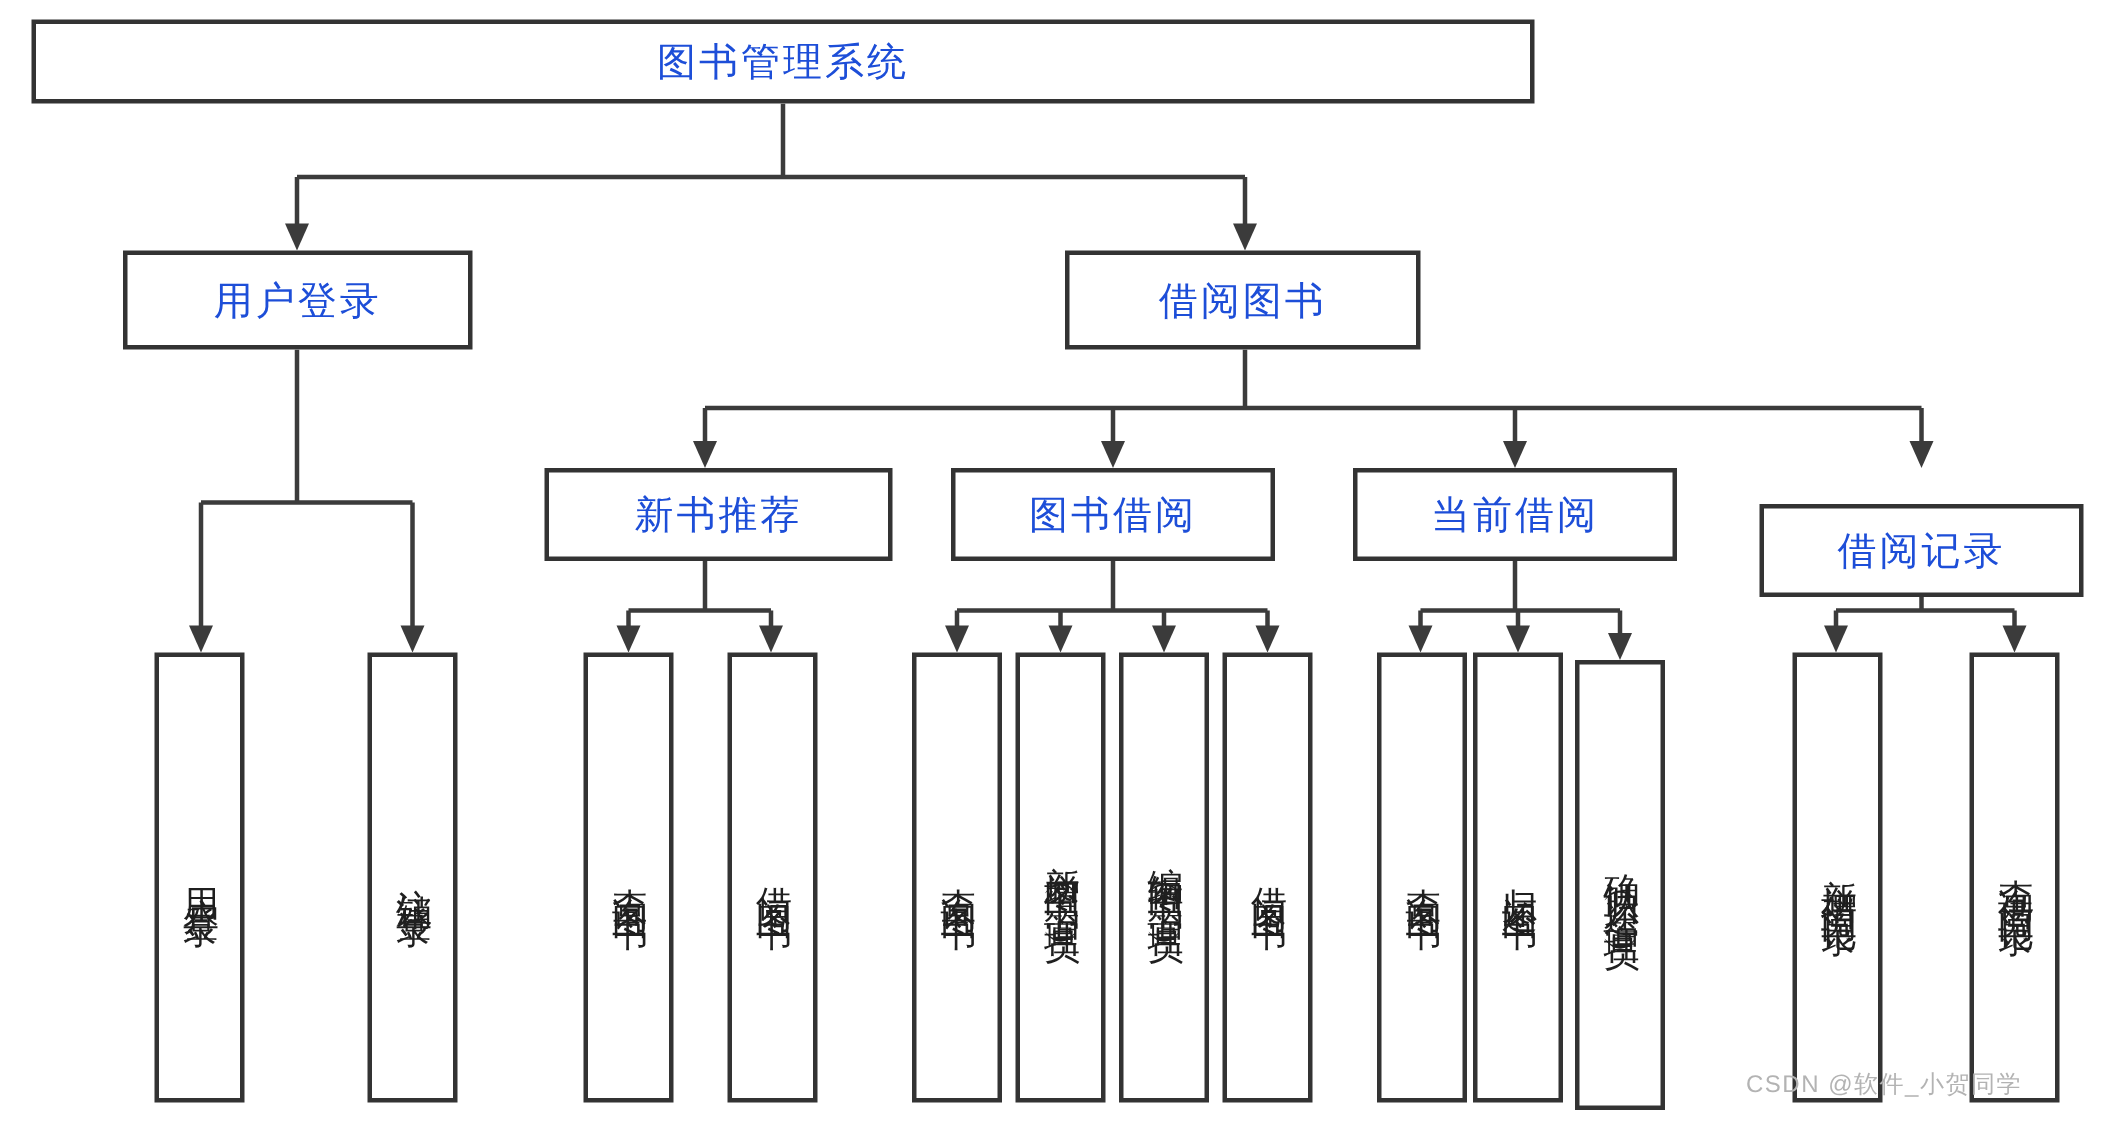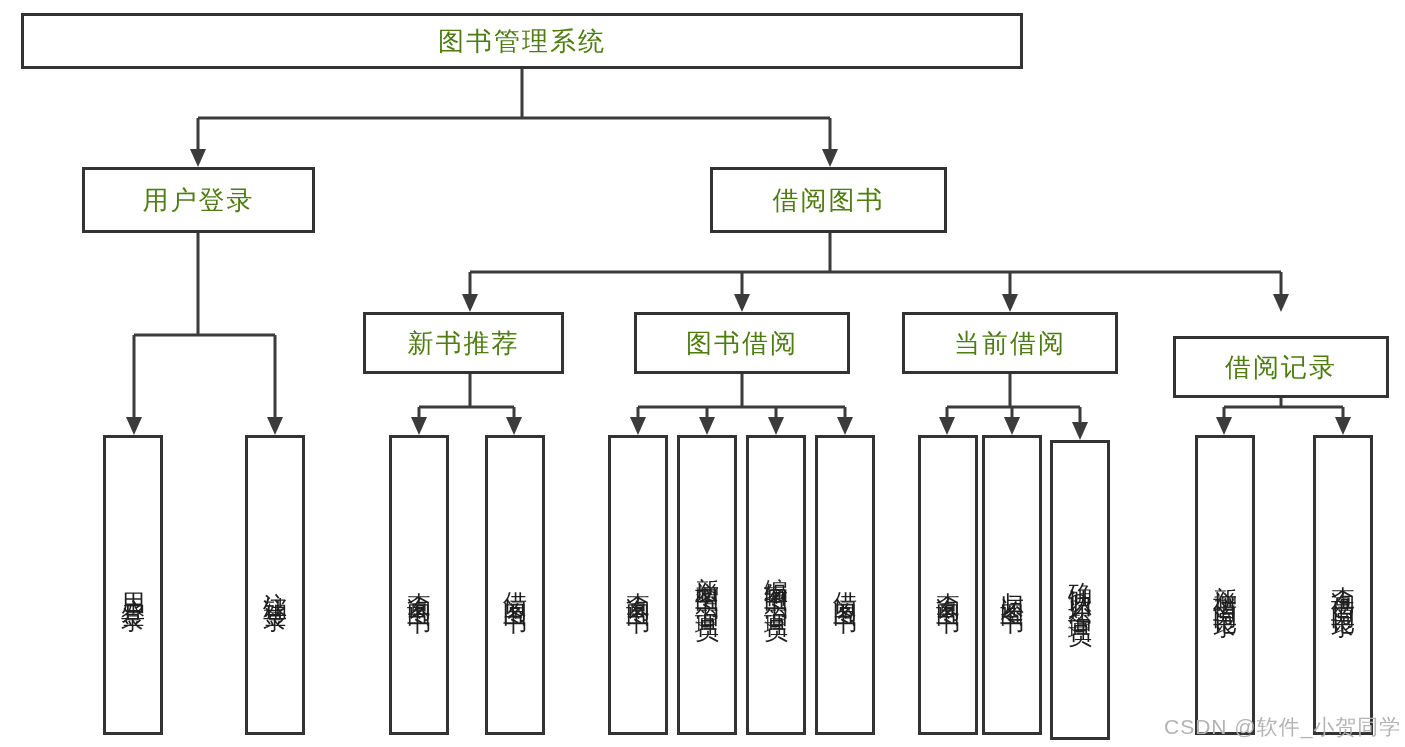--- a/index.html
+++ b/index.html
@@ -22,21 +22,21 @@
   .box {
     position: absolute;
     box-sizing: border-box;
     border: 3px solid #333333;
     background: #ffffff;
     display: flex;
     align-items: center;
     justify-content: center;
     font-size: 26px;
     letter-spacing: 2px;
-    color: #4d7c0f;
+    color: #1d4ed8;
     white-space: nowrap;
   }
   .vbox {
     position: absolute;
     box-sizing: border-box;
     border: 3px solid #333333;
     background: #ffffff;
     width: 60px;
     height: 300px;
     display: flex;
@@ -49,21 +49,21 @@
     text-orientation: mixed;
     font-size: 24px;
     letter-spacing: 6px;
     line-height: 1;
     white-space: nowrap;
   }
   .watermark {
     position: absolute;
     left: 1164px;
     top: 713px;
-    font-size: 21px;
+    font-size: 16px;
     color: #b3b3b3;
     letter-spacing: 1px;
     z-index: 5;
     white-space: nowrap;
   }
 </style>
 </head>
 <body>
 
 <div class="canvas">
@@ -95,21 +95,21 @@
       <path d="M1281,374 V407 M1224,407 H1343 M1224,407 V423 M1343,407 V423"></path>
       <polygon points="1216,417 1232,417 1224,435"></polygon>
       <polygon points="1335,417 1351,417 1343,435"></polygon>
     </svg>
 
   <div class="box" style="left:21px; top:13px; width:1002px; height:56px;">图书管理系统</div>
 
   <div class="box" style="left:82px; top:167px; width:233px; height:66px;">用户登录</div>
   <div class="box" style="left:710px; top:167px; width:237px; height:66px;">借阅图书</div>
 
-  <div class="box" style="left:363px; top:312px; width:201px; height:62px;">新书推荐</div>
+  <div class="box" style="left:363px; top:312px; width:232px; height:62px;">新书推荐</div>
   <div class="box" style="left:634px; top:312px; width:216px; height:62px;">图书借阅</div>
   <div class="box" style="left:902px; top:312px; width:216px; height:62px;">当前借阅</div>
   <div class="box" style="left:1173px; top:312px; width:216px; height:62px;margin-top:24px;">借阅记录</div>
 
   <div class="vbox" style="left:103px; top:435px;">
     <span>用户登录</span>
     </div>
   <div class="vbox" style="left:245px; top:435px;">
     <span>注销登录</span>
     </div>

